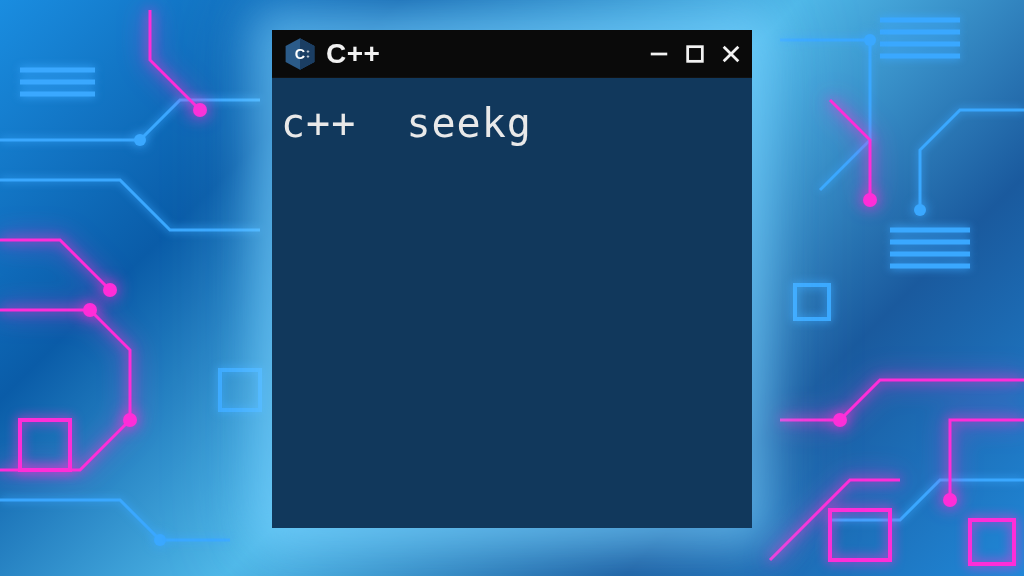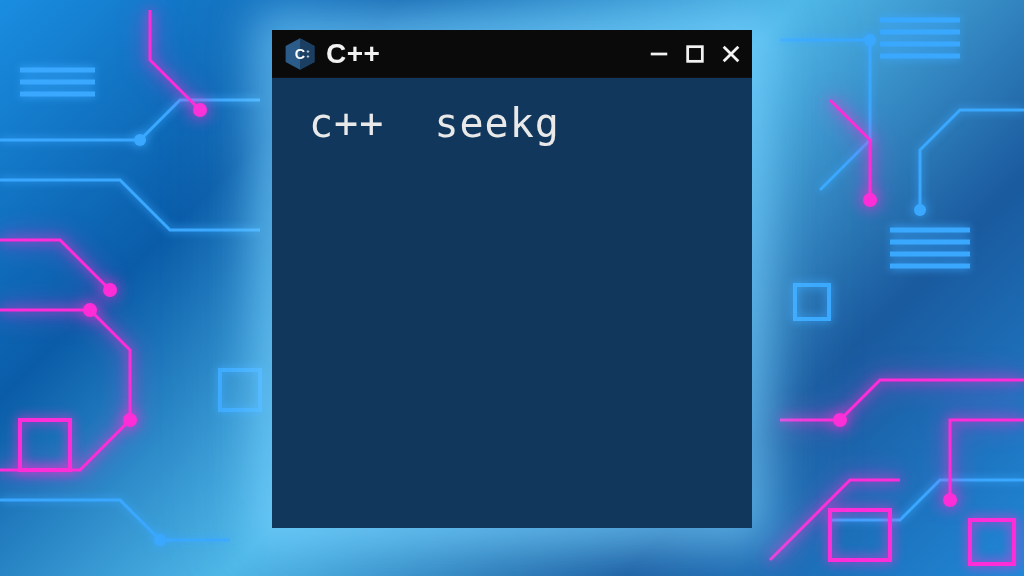--- a/index.html
+++ b/index.html
@@ -77,21 +77,21 @@
     .win-btn {
       width: 22px; height: 22px;
       display: flex; align-items: center; justify-content: center;
       cursor: pointer;
     }
     .win-btn svg { stroke: #f2f2f2; stroke-width: 3; fill: none; }
     
     .body {
       flex: 1;
       background: #11385c;
-      padding: 22px 37px;
+      padding: 22px 9px;
     }
     .content {
       color: #e9e9e9;
       font-family: "Consolas", "Menlo", "DejaVu Sans Mono", monospace;
       font-size: 40px;
       letter-spacing: 1px;
       white-space: pre;
     }
   </style>
 </head>

